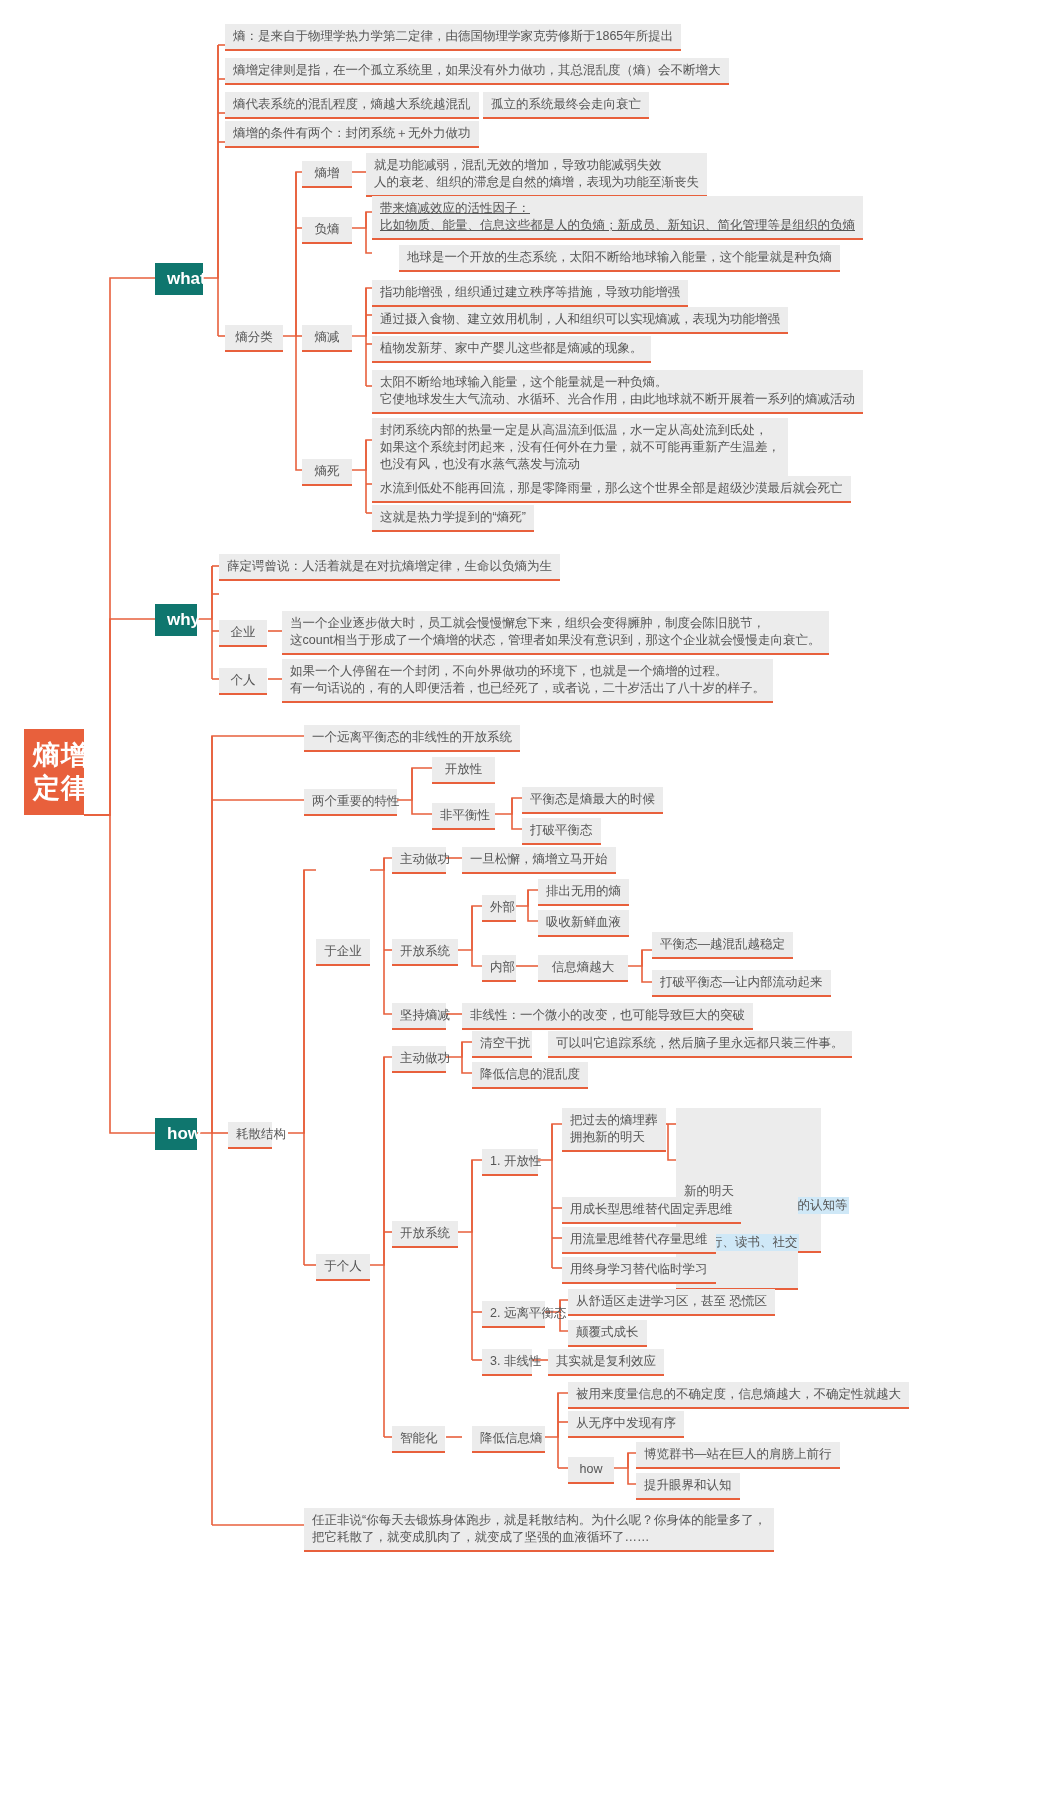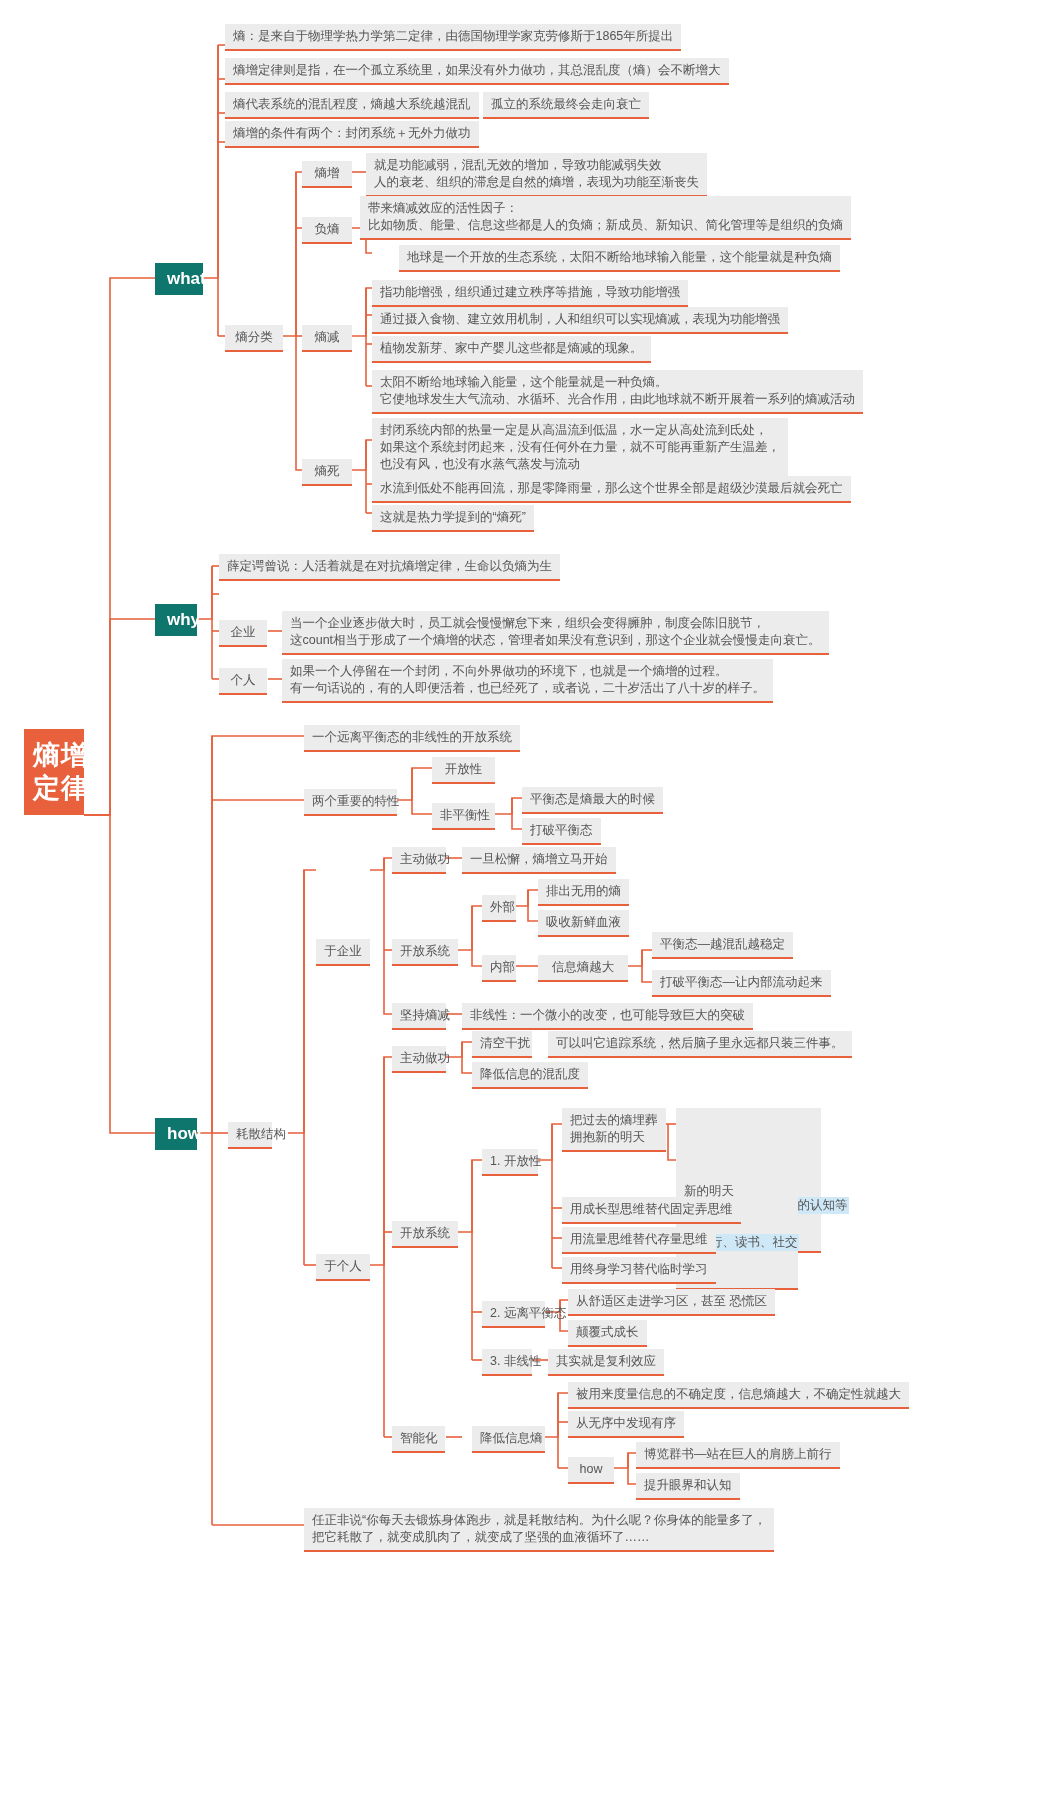--- a/index.html
+++ b/index.html
@@ -180,21 +180,21 @@
   <div class="node" style="left:483px;top:92px;">孤立的系统最终会走向衰亡</div>
   <div class="node" style="left:225px;top:121px;">熵增的条件有两个：封闭系统＋无外力做功</div>
 
   <div class="node" style="left:225px;top:325px;width:58px;text-align:center;">熵分类</div>
 
   <div class="node" style="left:302px;top:161px;width:50px;text-align:center;">熵增</div>
   <div class="node" style="left:366px;top:153px;">就是功能减弱，混乱无效的增加，导致功能减弱失效
 人的衰老、组织的滞怠是自然的熵增，表现为功能至渐丧失</div>
 
   <div class="node" style="left:302px;top:217px;width:50px;text-align:center;">负熵</div>
-  <div class="node" style="left:360px;top:196px;">带来熵减效应的活性因子：
+  <div class="node" style="left:372px;top:196px;text-decoration:underline;">带来熵减效应的活性因子：
 比如物质、能量、信息这些都是人的负熵；新成员、新知识、简化管理等是组织的负熵</div>
   <div class="node" style="left:372px;top:245px;margin-left:27px;">地球是一个开放的生态系统，太阳不断给地球输入能量，这个能量就是种负熵</div>
 
   <div class="node" style="left:302px;top:325px;width:50px;text-align:center;">熵减</div>
   <div class="node" style="left:372px;top:280px;">指功能增强，组织通过建立秩序等措施，导致功能增强</div>
   <div class="node" style="left:372px;top:307px;">通过摄入食物、建立效用机制，人和组织可以实现熵减，表现为功能增强</div>
   <div class="node" style="left:372px;top:336px;">植物发新芽、家中产婴儿这些都是熵减的现象。</div>
   <div class="node" style="left:372px;top:370px;">太阳不断给地球输入能量，这个能量就是一种负熵。
 它使地球发生大气流动、水循环、光合作用，由此地球就不断开展着一系列的熵减活动</div>
 

